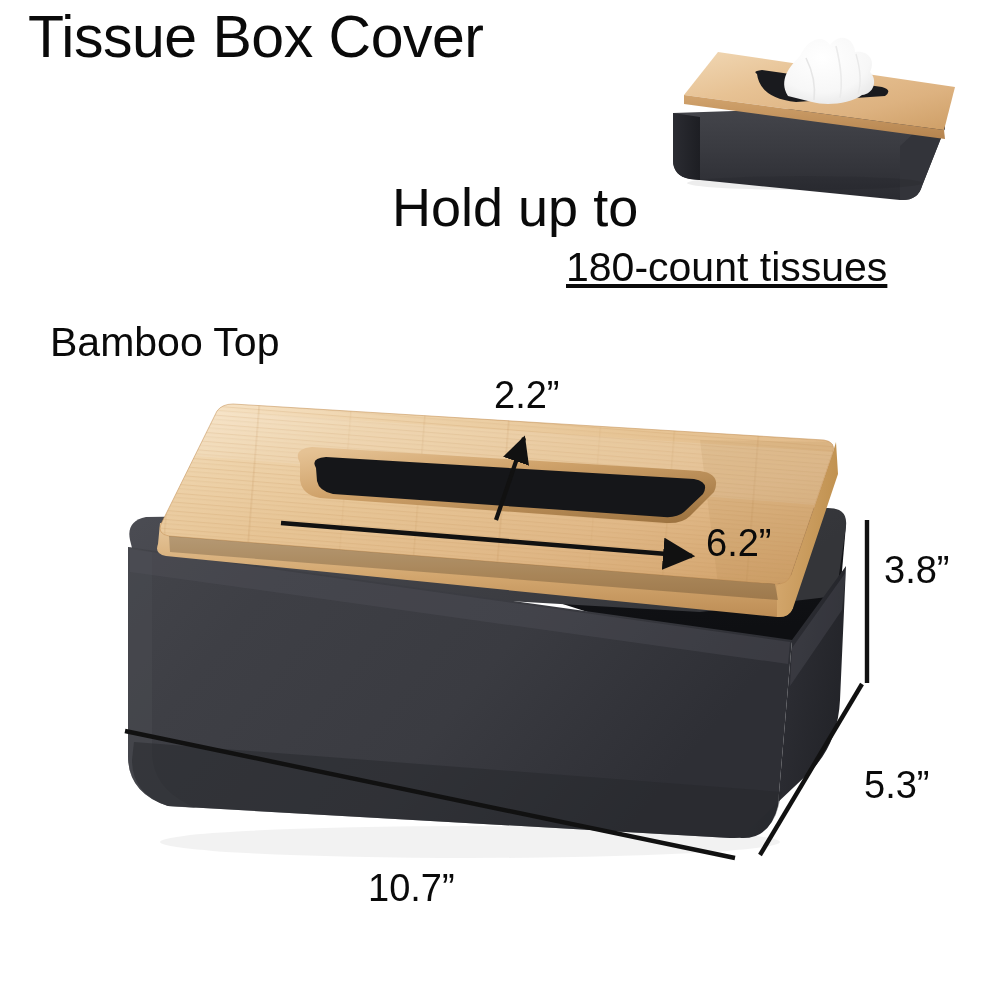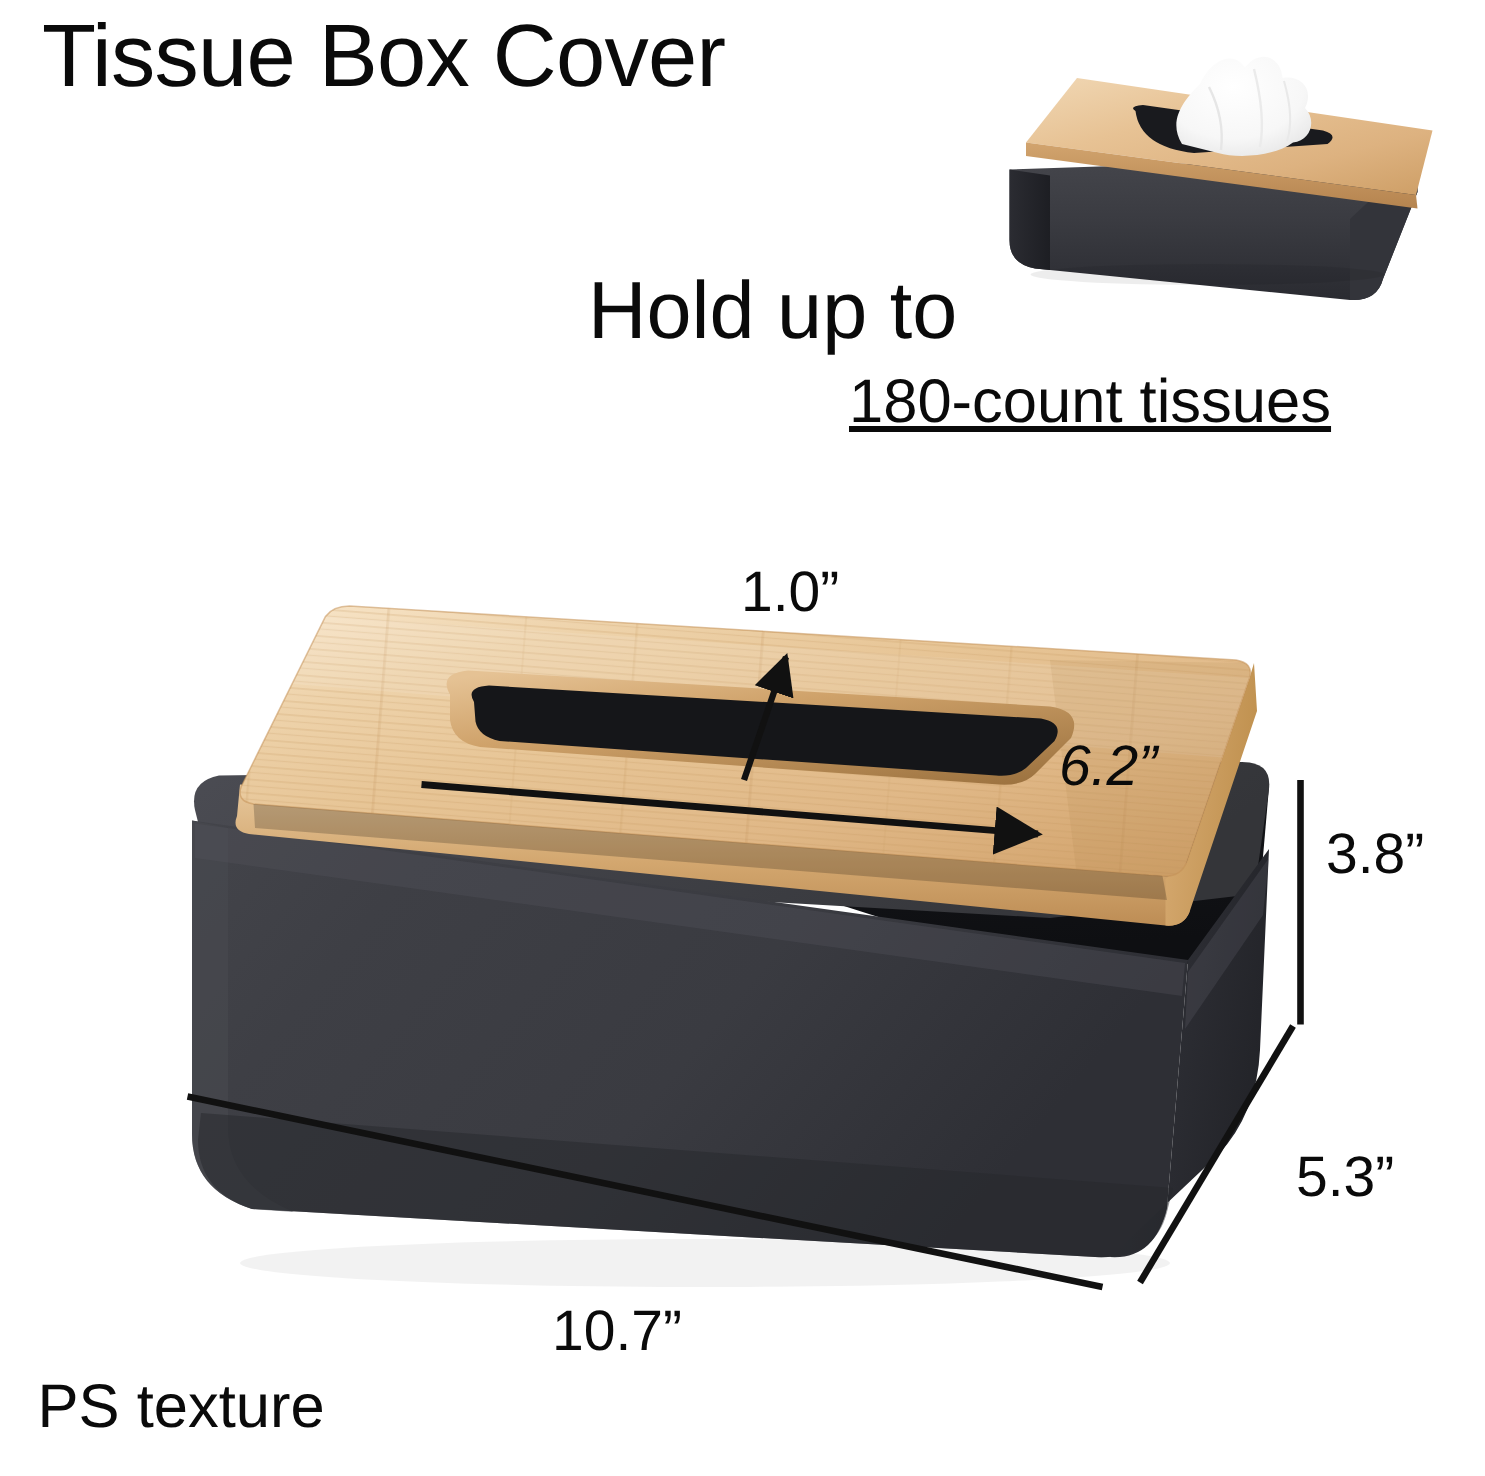--- a/index.html
+++ b/index.html
@@ -21,21 +21,21 @@
   
   #title{left:28px;top:8px;font-size:59px;letter-spacing:-0.5px;}
   #hold-line1{left:392px;top:180px;font-size:54px;}
   #hold-line2{left:566px;top:247px;font-size:41px;text-decoration:underline;}
   #bamboo-label{left:50px;top:322px;font-size:41px;}
   #smooth-line1{left:75px;top:866px;font-size:41px;}
   #smooth-line2{left:25px;top:917px;font-size:41px;}
 
   
   #dim-17{left:494px;top:376px;font-size:38px;}
-  #dim-62{left:706px;top:492px;font-size:38px;font-style:italic;}
+  #dim-62{left:706px;top:524px;font-size:38px;}
   #dim-38{left:884px;top:551px;font-size:38px;}
   #dim-53{left:864px;top:766px;font-size:38px;text-align:right;}
   #dim-107{left:368px;top:869px;font-size:38px;}
 
   
   .layer{position:absolute;left:0;top:0;width:990px;height:984px;pointer-events:none;}
   .hero-svg{pointer-events:auto;}
 </style>
 </head>
 <body>
@@ -222,22 +222,22 @@
     <line x1="862" y1="684" x2="760" y2="855" stroke="#111111" stroke-width="4.4"></line>
 
     <line x1="125" y1="731" x2="735" y2="858" stroke="#111111" stroke-width="4.4"></line>
   </svg>
 
   <div class="txt" id="title">Tissue Box Cover</div>
 
   <div class="txt" id="hold-line1">Hold up to</div>
   <div class="txt" id="hold-line2">180-count tissues</div>
 
-
-  <div class="txt" id="smooth-line2">PS texture</div>
-
-  <div class="txt" id="dim-17">1.0”</div>
+  <div class="txt" id="bamboo-label">Bamboo Top</div>
+
+
+  <div class="txt" id="dim-17">2.2”</div>
   <div class="txt" id="dim-62">6.2”</div>
   <div class="txt" id="dim-38">3.8”</div>
   <div class="txt" id="dim-53">5.3”</div>
   <div class="txt" id="dim-107">10.7”</div>
 
 </div>
 
 </body></html>

